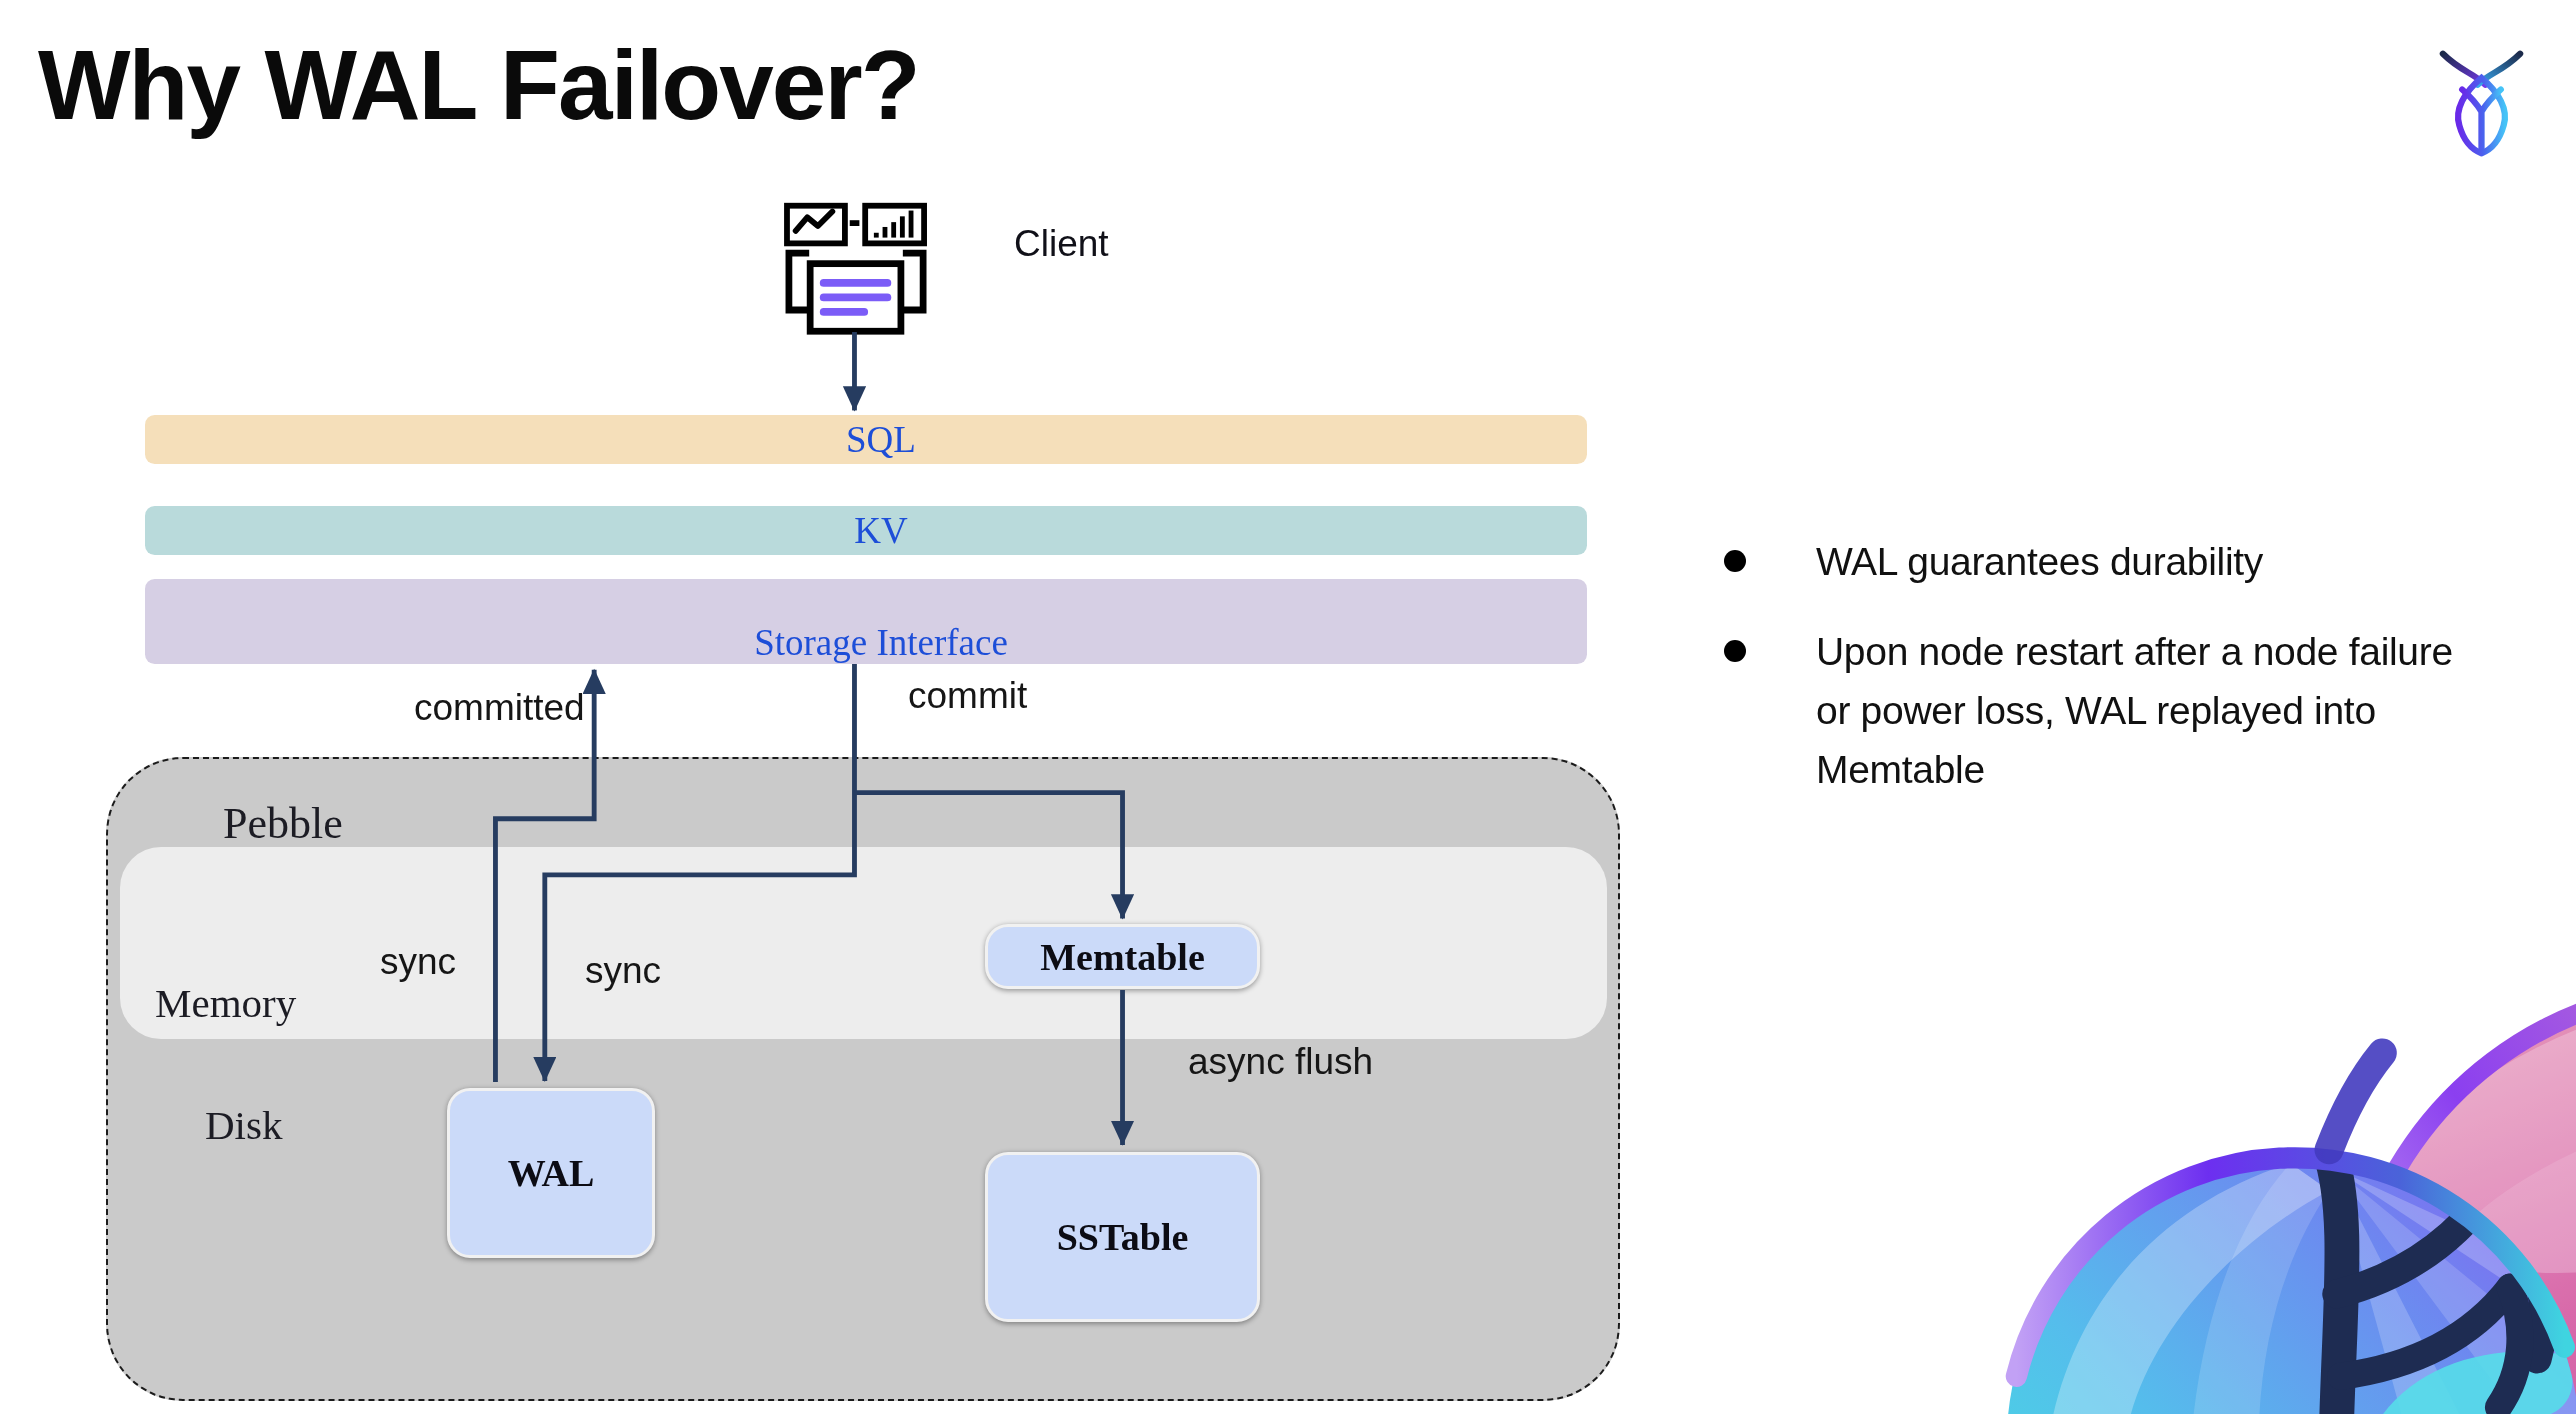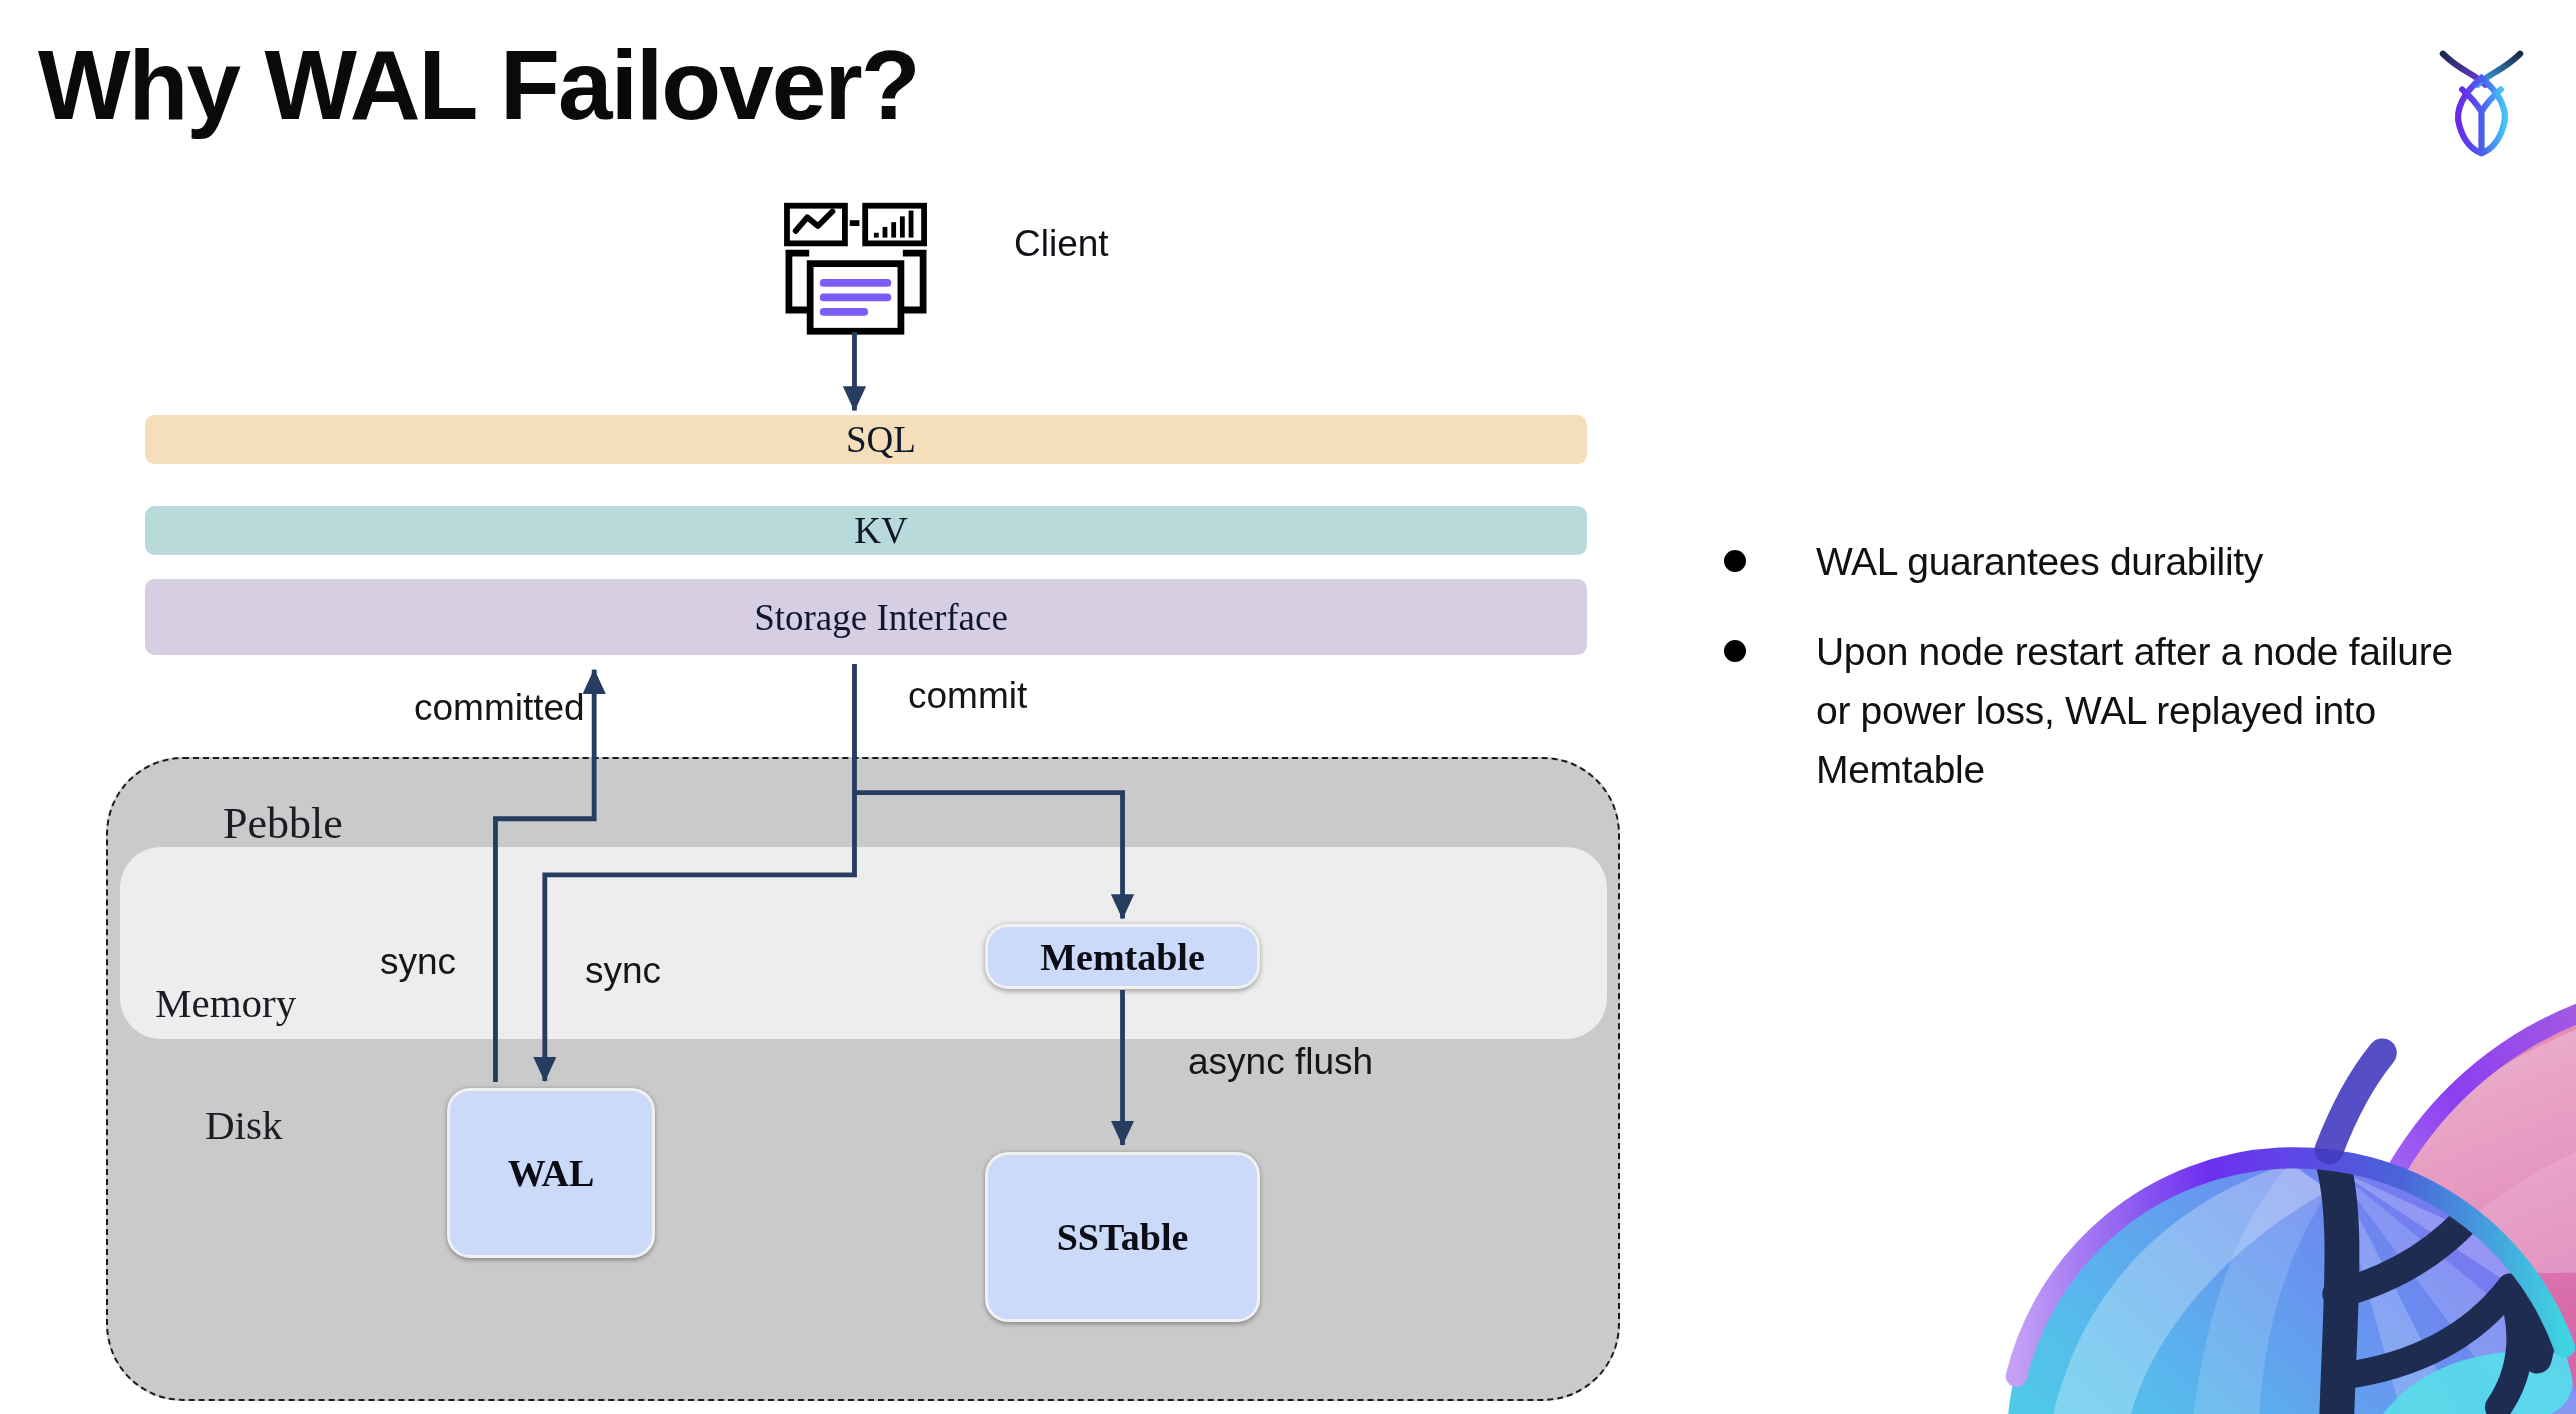--- a/index.html
+++ b/index.html
@@ -27,26 +27,26 @@
   .layer {
     position: absolute;
     left: 145px;
     width: 1442px;
     border-radius: 9.7px;
     display: flex;
     align-items: center;
     justify-content: center;
     font-family: "Liberation Serif", "DejaVu Serif", serif;
     font-size: 37px;
-    color: #0f172a;
+    color: #1d4ed8;
     padding-left: 30px;
   }
   .layer-sql      { top: 415px; height: 49px; }
   .layer-kv       { top: 506px; height: 49px; }
-  .layer-storage  { top: 579px; height: 76px; }
+  .layer-storage  { top: 579px; height: 85px; align-items: flex-end; }
   
   .pebble {
     position: absolute;
     left: 106px; top: 757px;
     width: 1514px; height: 644px;
     background: #cacaca;
     border: 2.9px dashed #1b1b1b;
     border-radius: 77px;
   }
   .memory-band {

